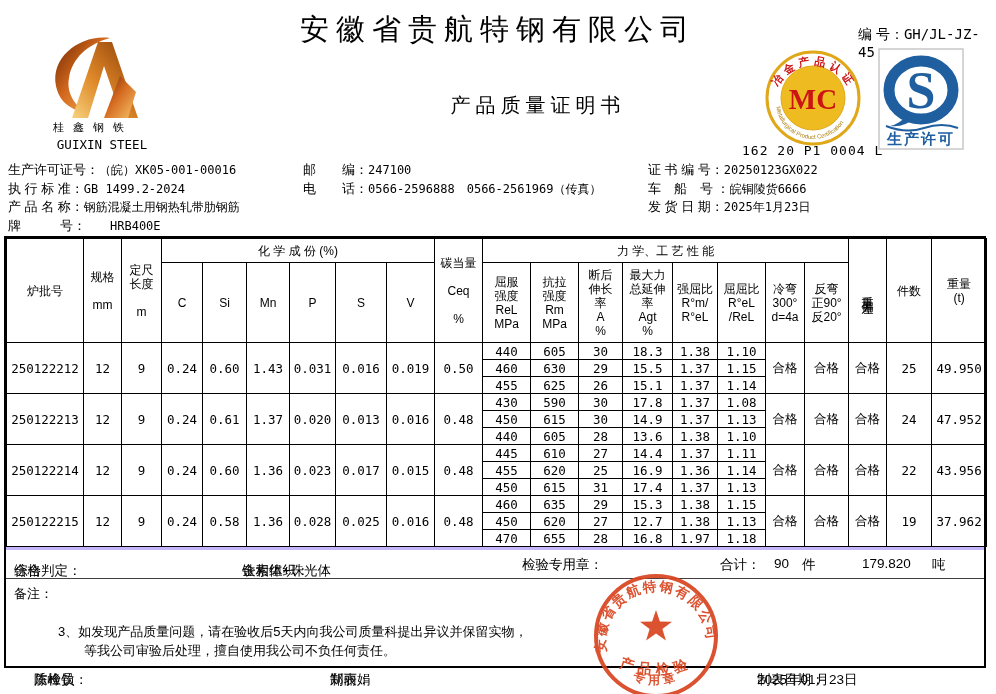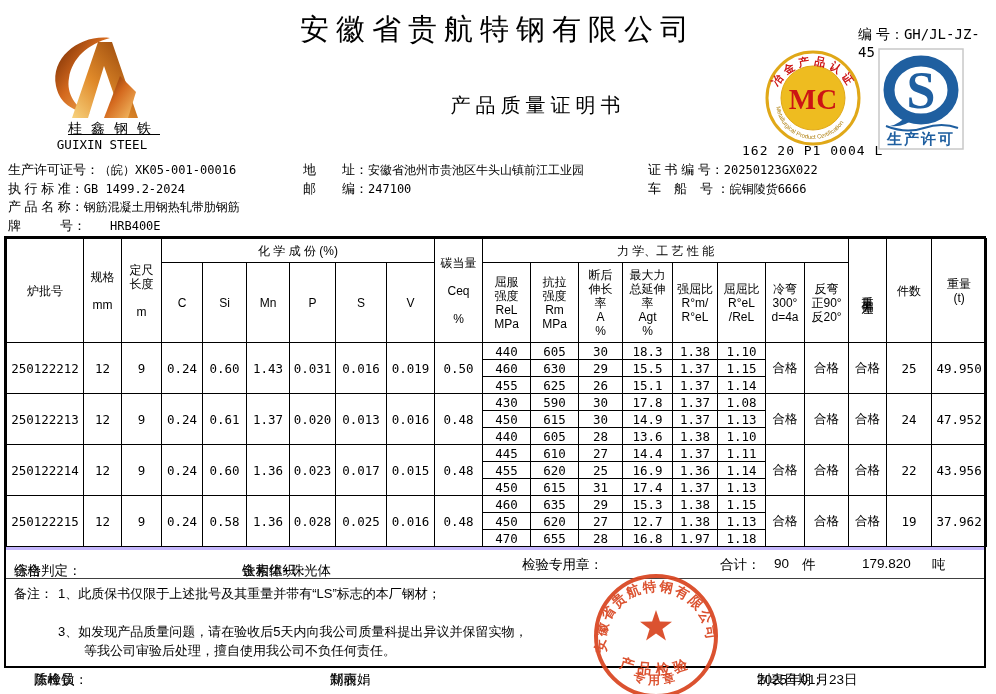--- a/index.html
+++ b/index.html
@@ -8,21 +8,21 @@
   .abs{position:absolute;}
   .pre{white-space:pre;}
   
   .company-title{top:10px;left:0;width:996px;text-align:center;
     font-family:"Liberation Serif",serif;font-size:29px;letter-spacing:7px;}
   .doc-title{top:92px;left:40px;width:996px;text-align:center;
     font-family:"Liberation Serif",serif;font-size:20px;letter-spacing:5px;}
   .doc-no{top:26px;left:858px;font-size:14px;}
   .doc-no .val{font-family:"DejaVu Sans Mono",monospace;}
   .mc-code{top:143px;left:742px;font-size:13px;font-family:"DejaVu Sans Mono",monospace;letter-spacing:1px;}
-  .logo-cn{top:120px;left:44px;width:116px;text-align:right;font-size:14px;letter-spacing:9px;text-indent:9px;text-decoration:underline;}
+  .logo-cn{top:120px;left:44px;width:116px;text-align:left;font-size:11px;letter-spacing:9px;text-indent:9px;}
   .logo-en{top:137px;left:44px;width:116px;text-align:center;font-size:12.5px;
     font-family:"DejaVu Sans Mono",monospace;}
   
   .info{top:161px;font-size:13px;line-height:17.6px;}
   .info .row{white-space:pre;}
   .info .val{font-family:"DejaVu Sans Mono",monospace;font-size:12px;}
   .info-left{left:8px;}
   .info-mid{left:303px;}
   .info-right{left:648px;}
   
@@ -112,26 +112,27 @@
   <text x="43" y="96" text-anchor="middle" font-size="15" font-weight="bold" fill="#1f5fa0" letter-spacing="2">生产许可</text>
 </svg>
 
 <div class="abs info info-left">
   <div class="row"><span>生产许可证号：</span><span class="val">（皖）XK05-001-00016</span></div>
   <div class="row"><span>执 行 标 准：</span><span class="val">GB 1499.2-2024</span></div>
   <div class="row"><span>产 品 名 称：</span><span class="val">钢筋混凝土用钢热轧带肋钢筋</span></div>
   <div class="row"><span>牌　　　号：</span><span class="val">　　HRB400E</span></div>
 </div>
 <div class="abs info info-mid">
-  <div class="row"><span>地　　址：</span><span class="val">安徽省池州市贵池区牛头山镇前江工业园</span></div>
   <div class="row"><span>邮　　编：</span><span class="val">247100</span></div>
+  <div class="row"><span>电　　话：</span><span class="val">0566-2596888　0566-2561969（传真）</span></div>
 </div>
 <div class="abs info info-right">
   <div class="row"><span>证 书 编 号：</span><span class="val">20250123GX022</span></div>
   <div class="row"><span>车　船　号 ：</span><span class="val">皖铜陵货6666</span></div>
+  <div class="row"><span>发 货 日 期：</span><span class="val">2025年1月23日</span></div>
 </div>
 
 <div class="abs frame">
   <table>
     <colgroup>
       <col style="width:77px">
         <col style="width:38px">
         <col style="width:40px">
       <col style="width:41px">
         <col style="width:44px">
@@ -379,21 +380,20 @@
     <span style="left:516px">检验专用章：</span>
     <span style="left:714px">合计：</span>
     <span style="left:768px" class="mono">90</span>
     <span style="left:796px">件</span>
     <span style="left:856px" class="mono">179.820</span>
     <span style="left:926px">吨</span>
   </div>
 
   <div class="notes">
     <span class="lbl">备注：</span>
-    <span class="nline n1">1、此质保书仅限于上述批号及其重量并带有“LS”标志的本厂钢材；</span>
     <span class="nline n3">3、如发现产品质量问题，请在验收后5天内向我公司质量科提出异议并保留实物，</span>
     <span class="nline n4">等我公司审验后处理，擅自使用我公司不负任何责任。</span>
   </div>
 </div>
 
 <div class="abs footer">
   <span class="f1"><span>质检员：</span><span>陈峰钦</span></span>
   <span class="f2"><span>制表：</span><span>郑丽娟</span></span>
   <span class="f3"><span>制表日期：</span><span>2025年01月23日</span></span>
 </div>

